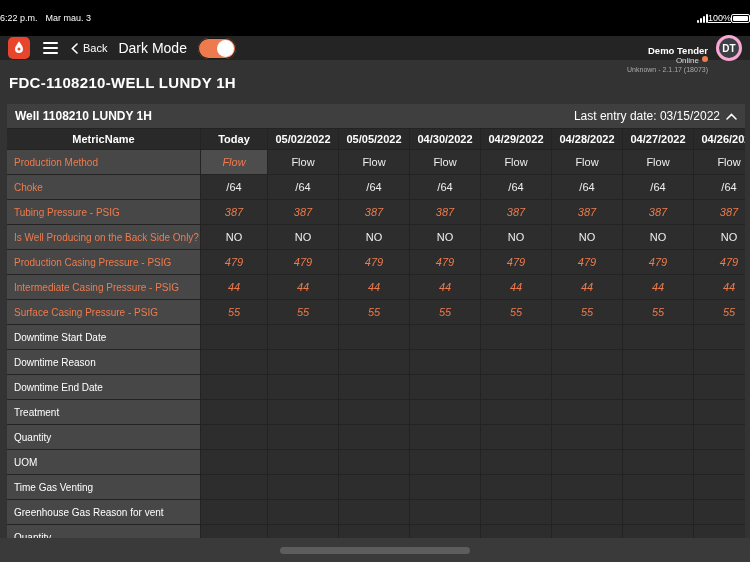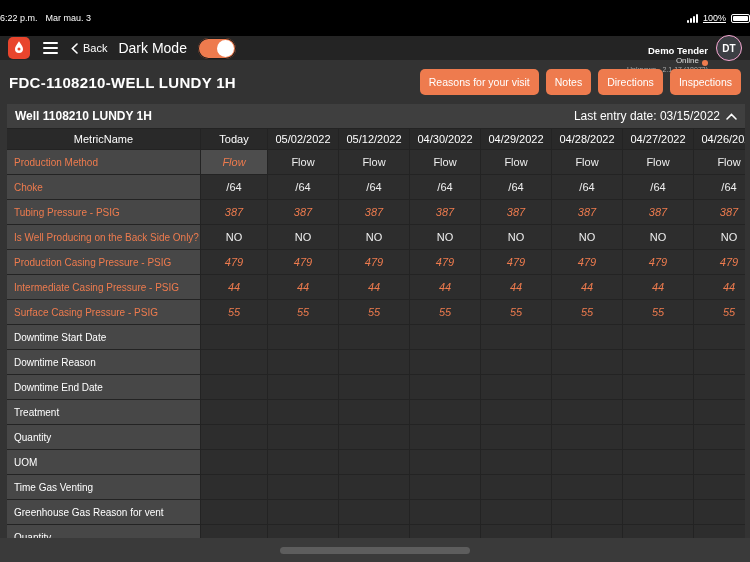--- a/index.html
+++ b/index.html
@@ -10,61 +10,61 @@
   html,body{margin:0;padding:0;}
   body{
     width:750px;height:562px;overflow:hidden;
     background:#333333;color:#fff;
     font-family:"Liberation Sans",sans-serif;
     position:relative;
   }
   
   .status{height:36px;background:#000;display:flex;justify-content:space-between;align-items:center;padding:0 0;font-size:9px;color:#fff;}
   .s-left{display:flex;gap:8px;align-items:center;}
-  .s-right{display:flex;gap:5px;align-items:center;text-decoration:underline;}
+  .s-right{display:flex;align-items:center;text-decoration:underline;}
   .sig{display:flex;align-items:flex-end;gap:1px;height:9px;}
   .sig i{display:block;width:2px;background:#fff;border-radius:1px;}
   .sig i:nth-child(1){height:3px;}.sig i:nth-child(2){height:5px;}.sig i:nth-child(3){height:7px;}.sig i:nth-child(4){height:9px;}
   .batt{position:relative;width:19px;height:9px;border:1px solid #fff;border-radius:2px;padding:1px;}
   .batt i{display:block;width:100%;height:100%;background:#fff;border-radius:1px;}
   .batt:after{content:"";position:absolute;right:-3px;top:2px;width:2px;height:3px;background:#fff;border-radius:0 1px 1px 0;}
   
   .nav{height:24px;background:#242424;display:flex;align-items:center;padding:0 8px;gap:11px;}
   .logo{width:22px;height:22px;border-radius:5px;background:var(--logo);display:flex;align-items:center;justify-content:center;flex:none;cursor:pointer;}
   .burger{display:flex;flex-direction:column;gap:3px;cursor:pointer;padding:2px;}
   .burger span{display:block;width:15px;height:2px;background:#fff;border-radius:1px;}
   .back{display:flex;align-items:center;gap:5px;font-size:11px;cursor:pointer;}
   .dm-label{font-size:14px;}
   .toggle{width:38px;height:21px;border-radius:11px;background:var(--accent);position:relative;cursor:pointer;flex:none;box-shadow:0 0 0 1px #1b1b1b inset;}
   .knob{position:absolute;top:2px;right:2px;width:17px;height:17px;border-radius:50%;background:#fff;}
   .account{margin-left:auto;display:flex;align-items:center;gap:8px;}
   .acct-text{text-align:right;line-height:1.2;margin-top:23px;}
   .acct-name{font-size:9.5px;font-weight:bold;}
-  .acct-status{font-size:8px;color:#ddd;display:flex;justify-content:flex-end;align-items:flex-end;gap:3px;}
+  .acct-status{font-size:8px;color:#ddd;display:flex;justify-content:flex-end;align-items:flex-start;gap:3px;}
   .dot{width:6px;height:6px;border-radius:50%;background:var(--accent);display:inline-block;}
   .acct-version{font-size:7px;color:#aaa;}
-  .avatar{width:26px;height:26px;border-radius:50%;background:#3c3f44;border:1px solid #f9a8d4;display:flex;align-items:center;justify-content:center;font-size:10px;font-weight:bold;cursor:pointer;}
+  .avatar{width:26px;height:26px;border-radius:50%;background:#3c3f44;border:3px solid #f9a8d4;display:flex;align-items:center;justify-content:center;font-size:10px;font-weight:bold;cursor:pointer;}
   
   .titlebar{height:44px;display:flex;align-items:center;padding:0 9px;}
   .title{font-size:15px;font-weight:bold;letter-spacing:.3px;}
   .actions{margin-left:auto;display:flex;gap:7px;}
   .btn{background:var(--accent);color:#fff;font-size:10.5px;padding:7px 9px;border-radius:5px;border:none;font-family:"Liberation Sans",sans-serif;cursor:pointer;white-space:nowrap;}
   
   .table-wrap{margin:0 5px 0 7px;width:738px;overflow:hidden;}
   .wellbar{height:25px;background:#3f3f3f;display:flex;align-items:center;justify-content:space-between;padding:0 8px;font-size:12px;border-bottom:1px solid #232323;}
   .well-title{font-weight:bold;}
   .well-last{display:flex;align-items:center;gap:6px;}
   .tscroll{width:758px;}
   .theader{display:flex;height:21px;}
   .trow{display:flex;height:25px;}
   .cell{border-right:1px solid #232323;border-bottom:1px solid #232323;display:flex;align-items:center;overflow:hidden;white-space:nowrap;}
   .mcol{width:194px;flex:none;padding:0 7px;}
   .tcol{width:67px;flex:none;justify-content:center;}
   .dcol{width:71px;flex:none;justify-content:center;}
-  .head{background:#292929;color:#fff;font-size:11px;font-weight:400;justify-content:center;}
+  .head{background:#292929;color:#fff;font-size:11px;font-weight:700;justify-content:center;}
   .head.mcol{justify-content:center;padding:0;}
   .metric{background:#474747;color:#fff;font-size:10px;}
   .metric.accent{color:var(--accent);}
   .val{background:#2d2d2d;color:#efefef;font-size:11px;}
   .val.accent{color:var(--accent);}
   .italic{font-style:italic;}
   .hl{background:#4d4d4d;}
   
   .hscroll{position:absolute;left:0;bottom:0;width:750px;height:24px;background:#3a3a3a;display:flex;align-items:center;justify-content:center;}
   .thumb{width:190px;height:7px;border-radius:4px;background:#5d5d5d;cursor:grab;}
@@ -121,44 +121,38 @@
         <span class="dot"></span>
       </div>
       <div class="acct-version">Unknown  -  2.1.17 (18073)</div>
     </div>
     <div class="avatar">DT</div>
   </div>
 </div>
 
 <div class="titlebar">
   <div class="title">FDC-1108210-WELL LUNDY 1H</div>
-  <div class="actions">
-    <button class="btn">Reasons for your visit</button>
-    <button class="btn">Notes</button>
-    <button class="btn">Directions</button>
-    <button class="btn">Inspections</button>
-  </div>
 </div>
 
 <div class="table-wrap">
   <div class="wellbar">
     <span class="well-title">Well 1108210 LUNDY 1H</span>
     <span class="well-last">
       <span>Last entry date: 03/15/2022</span>
       <svg width="11" height="7" viewBox="0 0 11 7">
         <path d="M1 6 5.5 1.4 10 6" stroke="#fff" stroke-width="1.5" fill="none" stroke-linecap="round"></path>
       </svg>
     </span>
   </div>
   <div class="tscroll">
     <div class="theader">
         <div class="cell head mcol">MetricName</div>
         <div class="cell head tcol">Today</div>
         <div class="cell head dcol">05/02/2022</div>
-        <div class="cell head dcol">05/12/2022</div>
+        <div class="cell head dcol">05/05/2022</div>
         <div class="cell head dcol">04/30/2022</div>
         <div class="cell head dcol">04/29/2022</div>
         <div class="cell head dcol">04/28/2022</div>
         <div class="cell head dcol">04/27/2022</div>
         <div class="cell head dcol">04/26/2022</div>
       </div>
     <div>
         <div class="trow">
           <div class="cell mcol metric accent">Production Method</div>
           <div class="cell val tcol accent italic hl">Flow</div>

